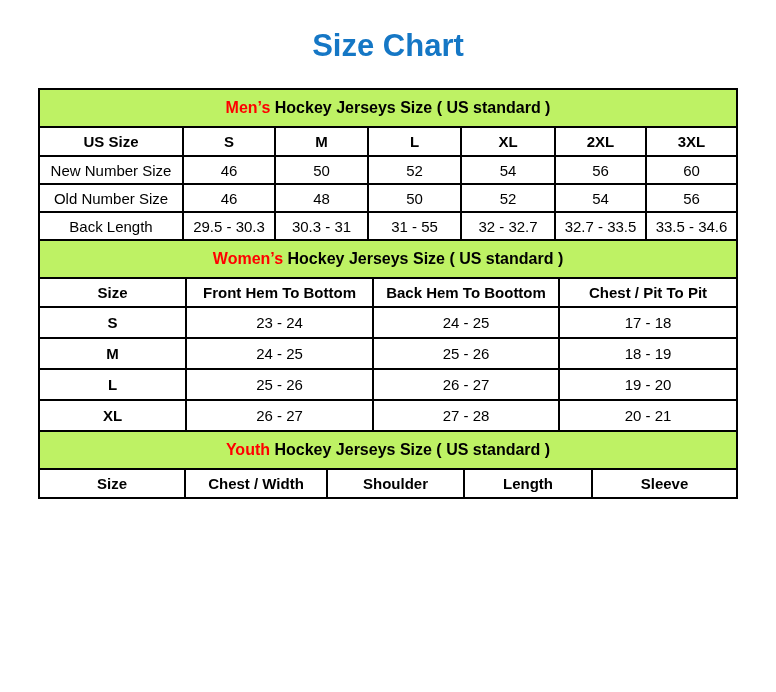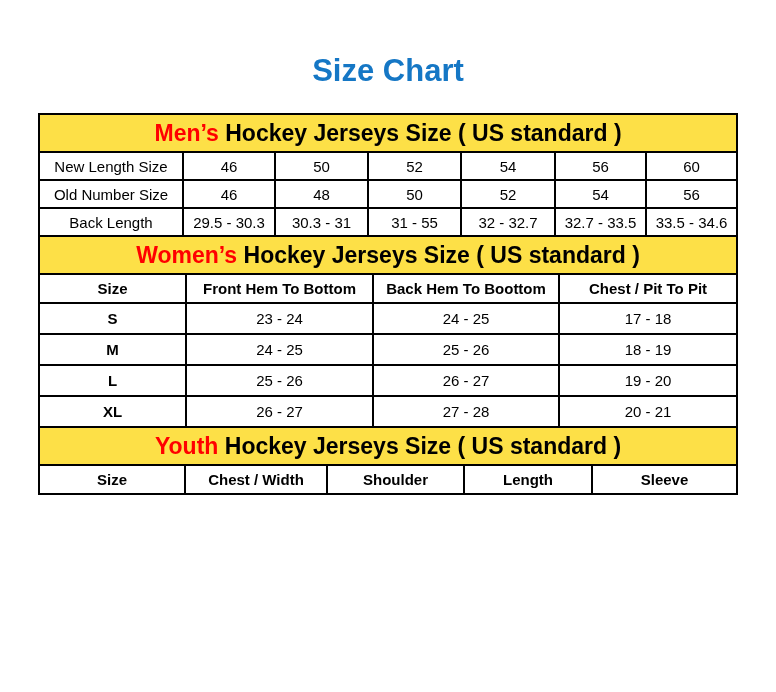--- a/index.html
+++ b/index.html
@@ -9,21 +9,21 @@
     width: 776px;
     height: 692px;
     overflow: hidden;
     font-family: "Liberation Sans", sans-serif;
     color: #000000;
   }
   .page {
     width: 776px;
     height: 692px;
     box-sizing: border-box;
-    padding-top: 53px;
+    padding-top: 28px;
   }
   .title {
     margin: 0 0 24px 0;
     text-align: center;
     font-size: 31px;
     line-height: 36px;
     font-weight: bold;
     color: #1577C5;
     letter-spacing: 0px;
   }
@@ -42,23 +42,23 @@
   td, th {
     border: 2px solid #000000;
     text-align: center;
     vertical-align: middle;
     font-size: 15px;
     padding: 1px 2px;
     overflow: hidden;
     white-space: nowrap;
   }
   td.banner {
-    background: #fde047;
+    background: #bef264;
     font-weight: bold;
-    font-size: 23px;
+    font-size: 16px;
     height: 34px;
     border: 2px solid #000000;
   }
   td.banner .accent { color: #FF0000; }
   tr.head th {
     font-weight: bold;
     height: 25px;
   }
   tr.data td { height: 24px; font-weight: normal; }
   tr.data td.bold-label { font-weight: bold; }
@@ -86,22 +86,31 @@
           <col style="width:93px">
         <col style="width:93px">
           <col style="width:94px">
           <col style="width:91px">
           <col style="width:91px">
       </colgroup>
       <tbody>
         <tr>
           <td class="banner" colspan="7"><span class="accent">Men’s</span><span> Hockey Jerseys Size ( US standard )</span></td>
         </tr>
+        <tr class="head">
+          <th>US Size</th>
+          <th>S</th>
+          <th>M</th>
+          <th>L</th>
+          <th>XL</th>
+          <th>2XL</th>
+          <th>3XL</th>
+        </tr>
         <tr class="data">
-          <td>New Length Size</td>
+          <td>New Number Size</td>
           <td>46</td>
           <td>50</td>
           <td>52</td>
           <td>54</td>
           <td>56</td>
           <td>60</td>
         </tr>
         <tr class="data">
           <td>Old Number Size</td>
           <td>46</td>

